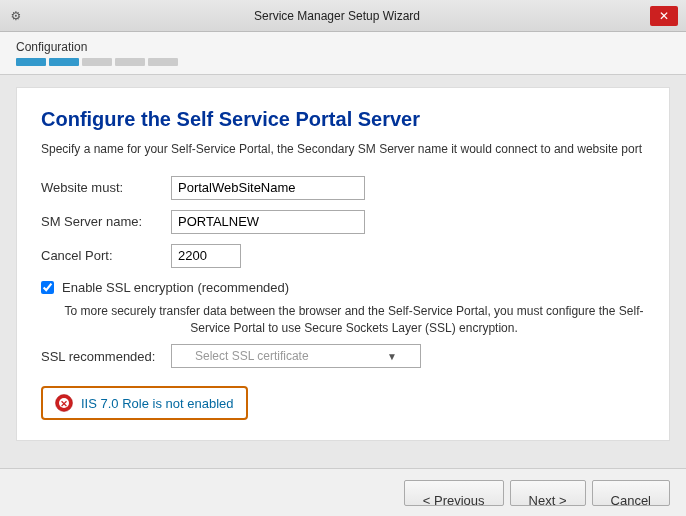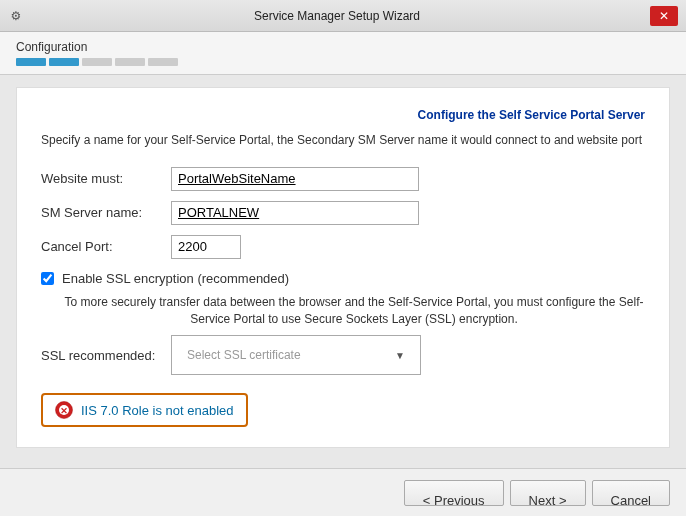--- a/index.html
+++ b/index.html
@@ -80,25 +80,24 @@
 
     
     .main-content {
       background: white;
       margin: 12px 16px;
       padding: 20px 24px;
       border: 1px solid #ddd;
     }
 
     .page-title {
-      font-size: 12px;
+      font-size: 20px;
       color: #003399;
       font-weight: 600;
       margin-bottom: 10px;
-      text-align: right;
     }
 
     .description {
       font-size: 12px;
       color: #333;
       margin-bottom: 18px;
       line-height: 1.4;
     }
 
     .form-row {
@@ -114,22 +113,21 @@
     }
     .form-input {
       border: 1px solid #aaa;
       padding: 3px 6px;
       font-size: 13px;
       height: 24px;
       outline: none;
       background: white;
     }
     .form-input.wide {
-      width: 248px;
-      text-decoration: underline;
+      width: 194px;
     }
     .form-input.narrow {
       width: 70px;
     }
 
     .checkbox-row {
       display: flex;
       align-items: flex-start;
       margin: 12px 0 8px 0;
     }
@@ -157,27 +155,27 @@
       align-items: center;
       margin-bottom: 14px;
     }
     .ssl-label {
       width: 130px;
       font-size: 13px;
       color: #333;
     }
     .ssl-dropdown {
       width: 250px;
-      height: 40px;
+      height: 24px;
       border: 1px solid #aaa;
       background: white;
       display: flex;
       align-items: center;
       justify-content: space-between;
-      padding: 0 15px;
+      padding: 0 23px;
       cursor: pointer;
       position: relative;
     }
     .ssl-dropdown-text {
       font-size: 12px;
       color: #999;
     }
     .ssl-dropdown-arrow {
       color: #555;
       font-size: 10px;

